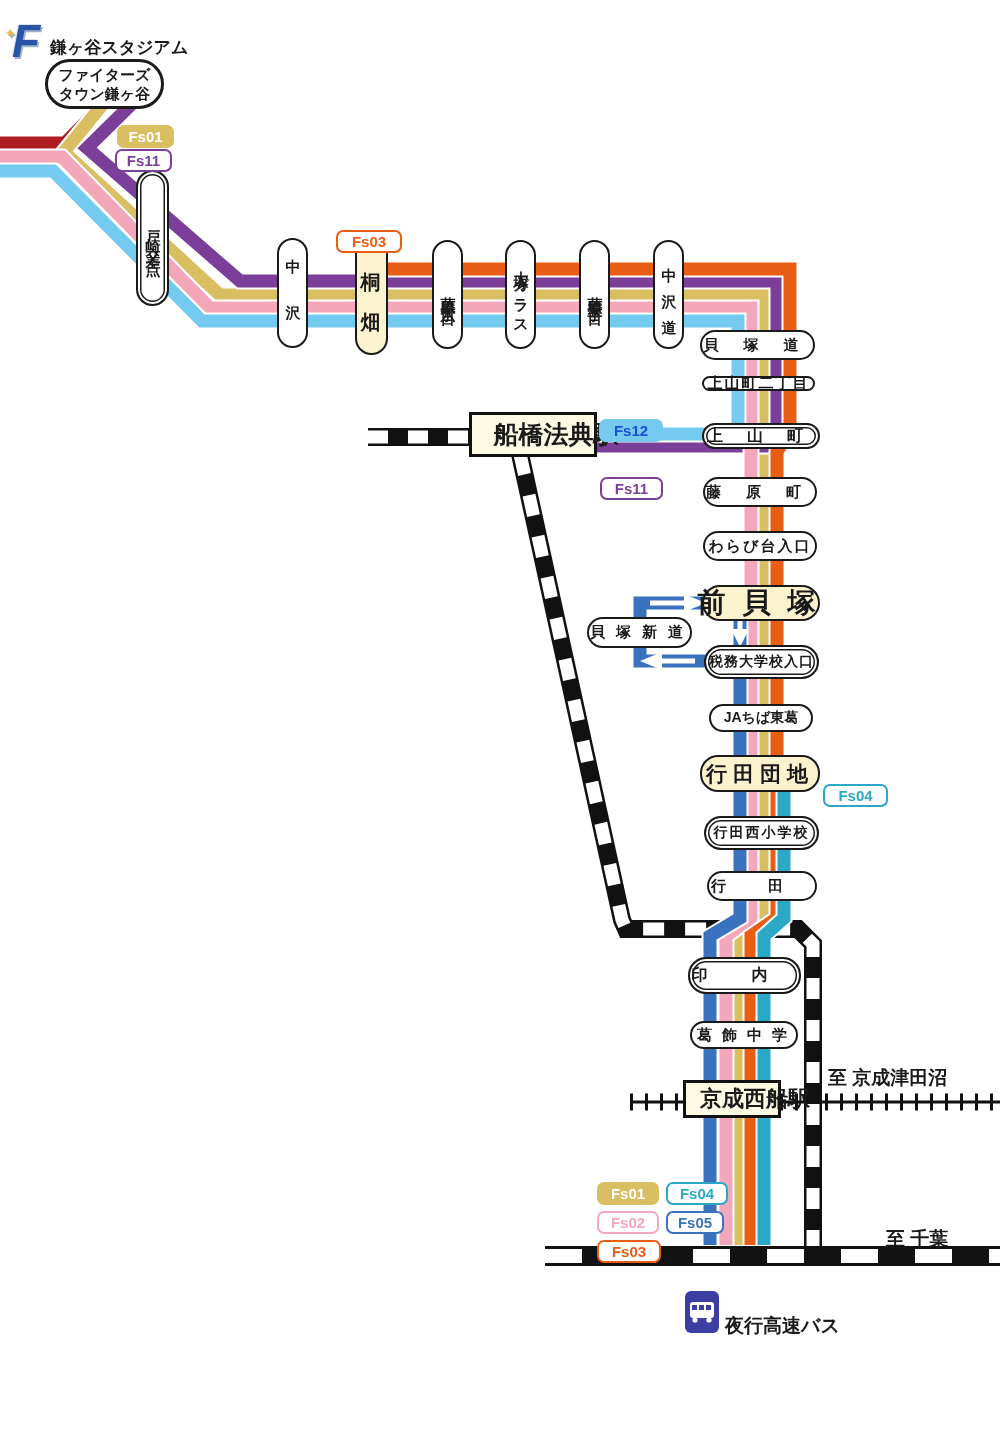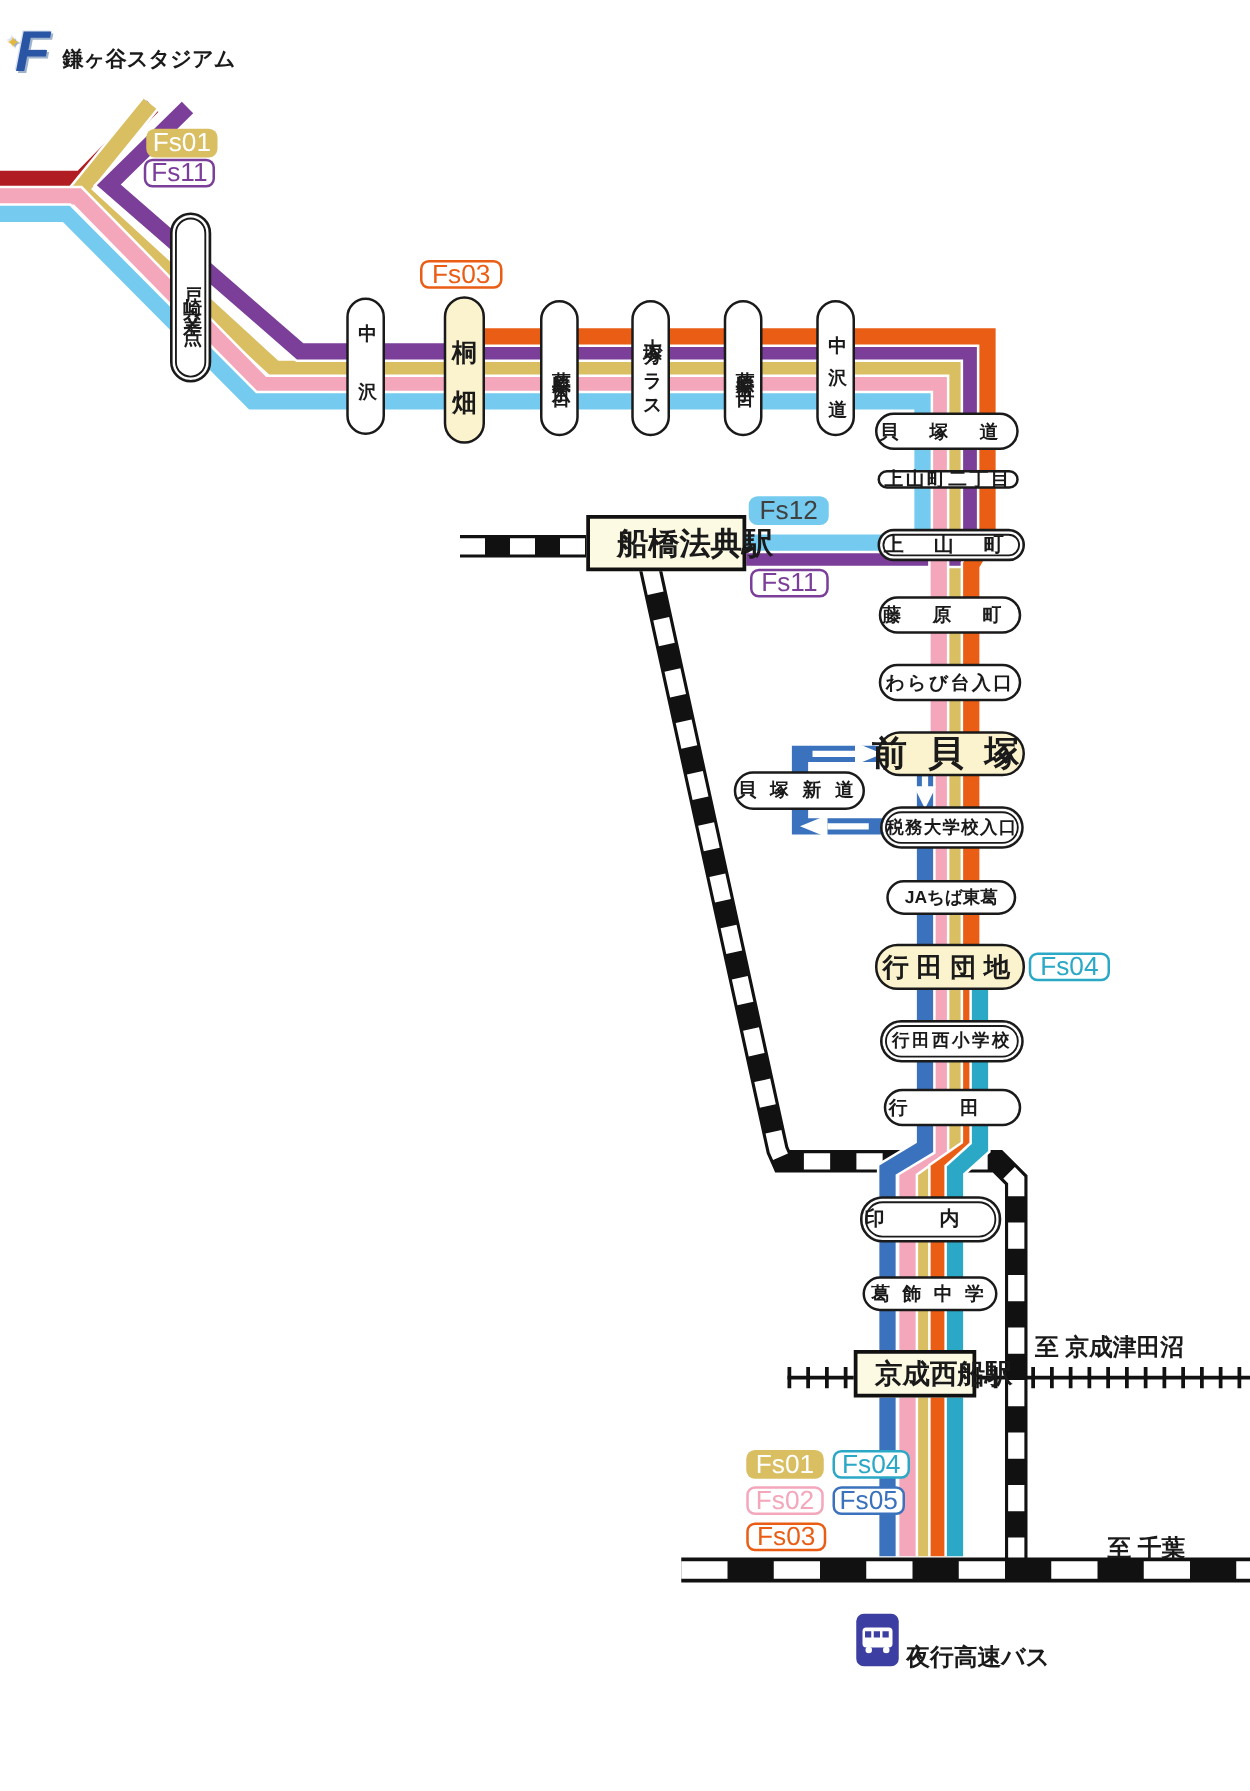--- a/index.html
+++ b/index.html
@@ -12,21 +12,21 @@
        display:flex;align-items:center;justify-content:center;
        font-weight:bold;font-size:15px;z-index:3;white-space:nowrap;}
   .dbl{box-shadow:inset 0 0 0 2px #fff, inset 0 0 0 3.5px #1a1a1a;}
   .vtx{writing-mode:vertical-rl;text-orientation:upright;}
   .hl{background:#FBF3CD;}
   
   .station{background:#FDFAE3;border:3px solid #111;display:flex;align-items:center;
            justify-content:center;font-weight:bold;z-index:4;white-space:nowrap;padding-left:46px;}
   
   .badge{height:23px;border-radius:7px;display:flex;align-items:center;justify-content:center;
-         font-weight:normal;font-size:21px;z-index:5;background:#fff;}
+         font-weight:bold;font-size:15px;z-index:5;background:#fff;margin-top:22px;}
   .badge.outline{border:2.5px solid;}
   
   .note{font-weight:bold;font-size:19px;z-index:4;white-space:nowrap;}
   .logo-f{font-size:46px;font-weight:bold;font-style:italic;color:#2a55a5;z-index:4;
           text-shadow:1.5px 1.5px 0 #9fb3cc,-1px -1px 0 #d9e2ee;}
   .logo-spark{position:absolute;left:-7px;top:12px;font-size:13px;color:#e6b83c;font-style:normal;}
   .title-txt{font-size:17px;font-weight:bold;z-index:4;white-space:nowrap;}
   .term-cap{background:#fff;border:3px solid #1a1a1a;border-radius:26px;z-index:4;
             display:flex;flex-direction:column;align-items:center;justify-content:center;
             font-weight:bold;font-size:15px;line-height:1.3;}
@@ -87,25 +87,29 @@
         <polygon points="731,629 749,629 740,647" fill="#fff" stroke="none"></polygon>
       </g>
     </g>
   </svg>
 
   <div class="abs logo-f" style="left:12px;top:14px;">
     <span class="logo-spark">✦</span><span>F</span>
   </div>
   <div class="abs title-txt" style="left:50px;top:36px;">鎌ヶ谷スタジアム</div>
 
+  <div class="abs term-cap" style="left:45px;top:59px;width:119px;height:50px;">
+    <span>ファイターズ</span>
+    <span>タウン鎌ヶ谷</span>
+  </div>
 
   <div class="abs badge" style="left: 117px; top: 103px; width: 57px; background: rgb(217, 190, 98); color: rgb(255, 255, 255);">Fs01</div>
   <div class="abs badge outline" style="left: 115px; top: 127px; width: 57px; border-color: rgb(123, 62, 153); color: rgb(123, 62, 153);">Fs11</div>
   <div class="abs badge outline" style="left: 336px; top: 208px; width: 66px; border-color: rgb(234, 93, 21); color: rgb(234, 93, 21);">Fs03</div>
-  <div class="abs badge" style="left: 599px; top: 397px; width: 64px; background: rgb(116, 203, 239); color: #404040;">Fs12</div>
+  <div class="abs badge" style="left: 599px; top: 397px; width: 64px; background: rgb(116, 203, 239); color: #1d4ed8;">Fs12</div>
   <div class="abs badge outline" style="left: 600px; top: 455px; width: 63px; border-color: rgb(123, 62, 153); color: rgb(123, 62, 153);">Fs11</div>
   <div class="abs badge outline" style="left: 823px; top: 762px; width: 65px; border-color: rgb(42, 168, 197); color: rgb(42, 168, 197);">Fs04</div>
   <div class="abs badge" style="left: 597px; top: 1160px; width: 62px; background: rgb(217, 190, 98); color: rgb(255, 255, 255);">Fs01</div>
   <div class="abs badge outline" style="left: 666px; top: 1160px; width: 62px; border-color: rgb(42, 168, 197); color: rgb(42, 168, 197);">Fs04</div>
   <div class="abs badge outline" style="left: 597px; top: 1189px; width: 62px; border-color: rgb(244, 167, 187); color: rgb(244, 167, 187);">Fs02</div>
   <div class="abs badge outline" style="left: 666px; top: 1189px; width: 58px; border-color: rgb(59, 114, 189); color: rgb(59, 114, 189);">Fs05</div>
   <div class="abs badge outline" style="left: 597px; top: 1218px; width: 64px; border-color: rgb(234, 93, 21); color: rgb(234, 93, 21);">Fs03</div>
 
   <div class="cap vtx dbl abs" style="left:136px;top:170px;width:33px;height:136px;letter-spacing:8px;">戸崎交差点</div>
   <div class="cap vtx abs" style="left:277px;top:238px;width:31px;height:110px;letter-spacing:46px;">中沢</div>

